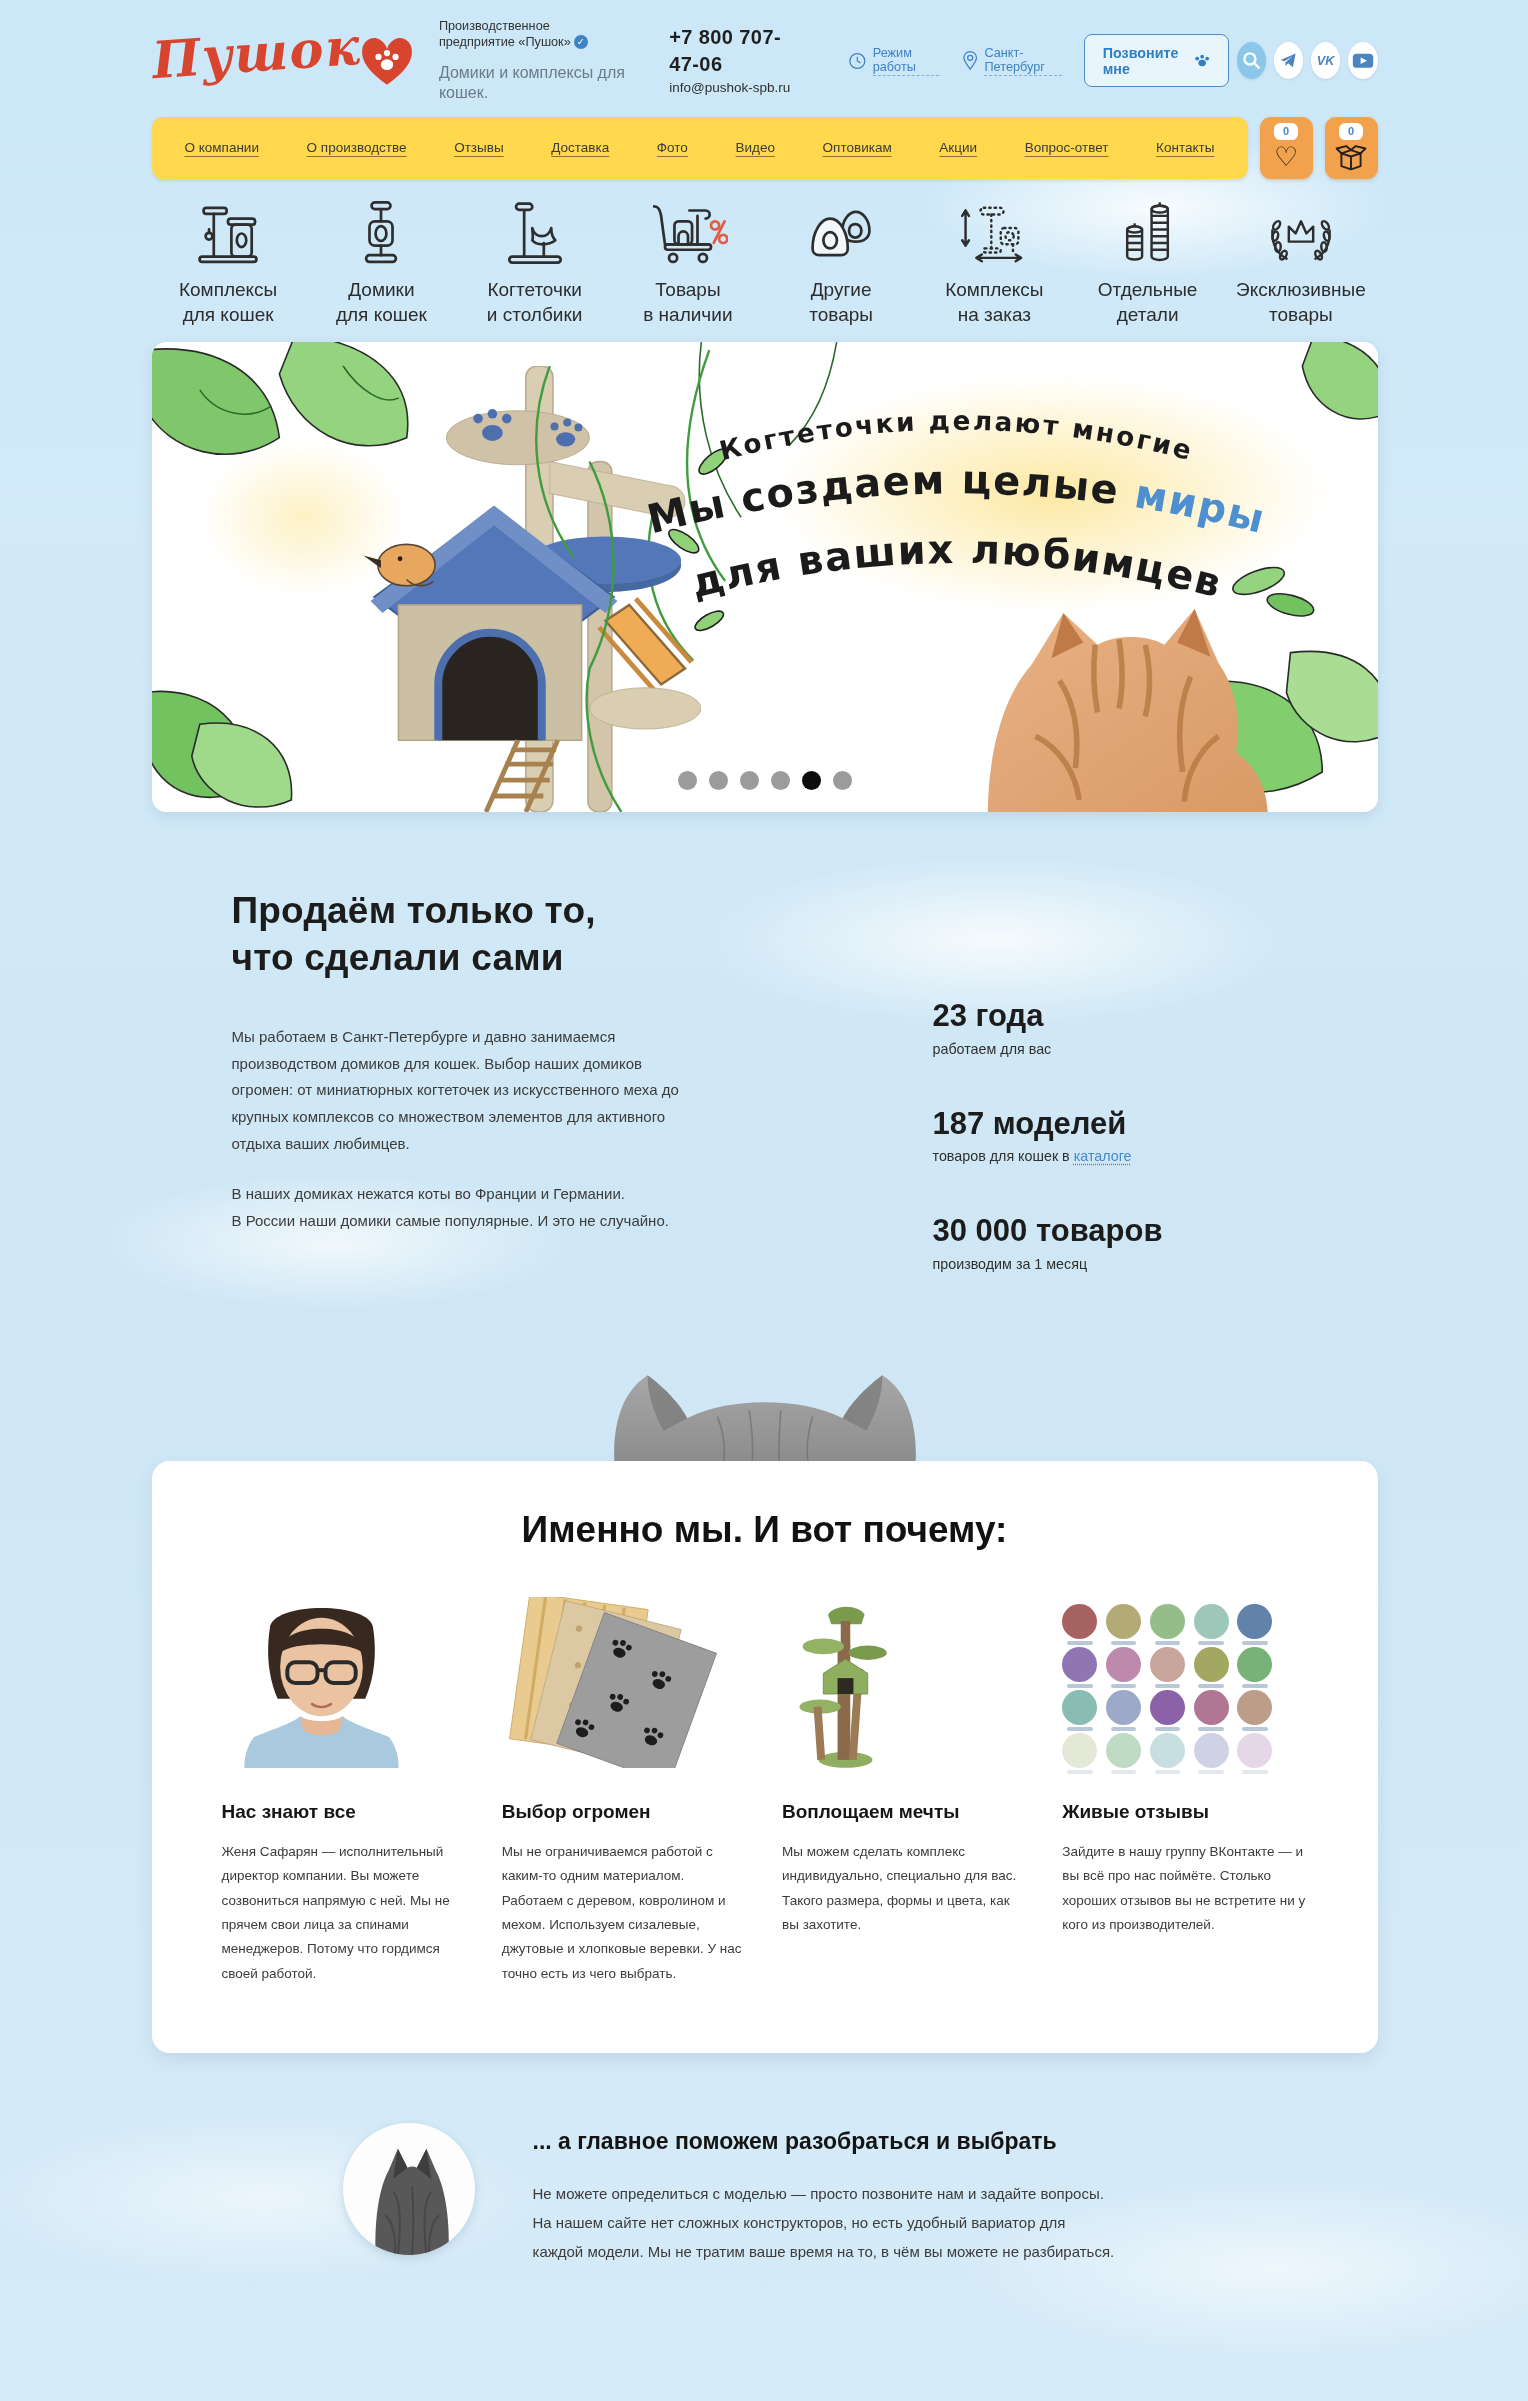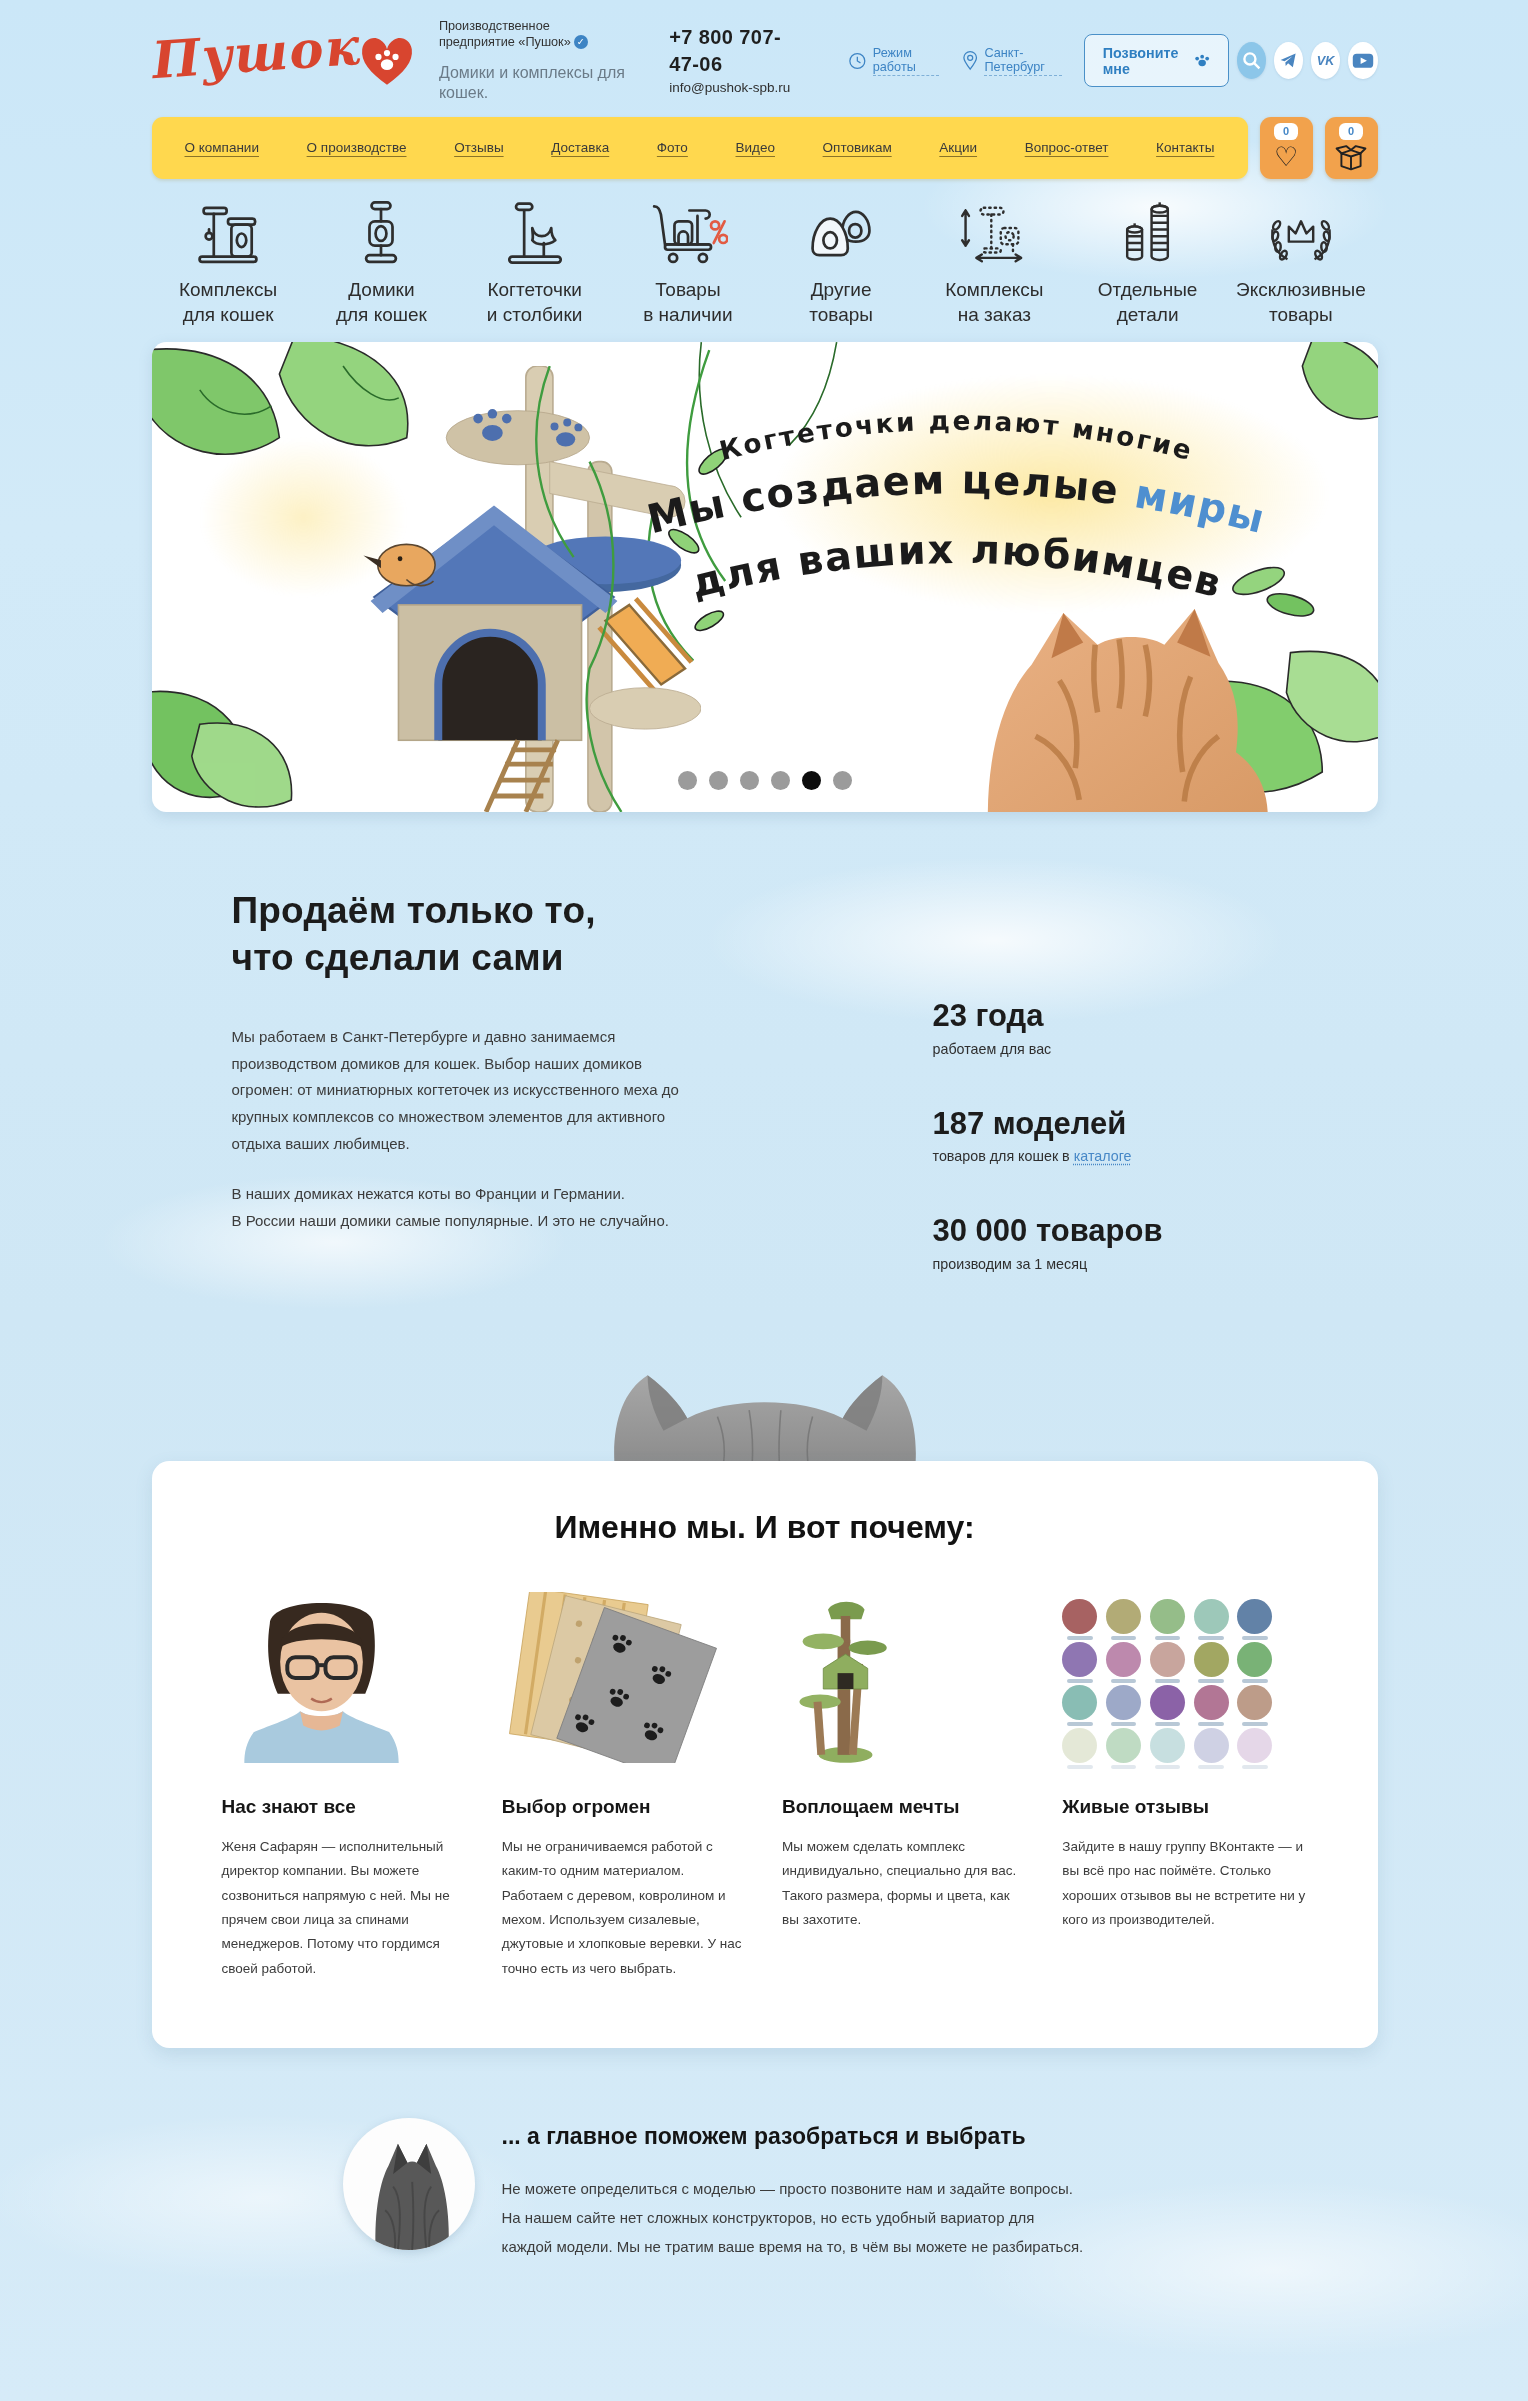--- a/index.html
+++ b/index.html
@@ -87,32 +87,32 @@
   .stats { margin-top:110px; }
   .stat { margin-bottom:49px; }
   .stat .val { font-size:31px; font-weight:bold; color:#1c1c1c; }
   .stat .cap { font-size:14.3px; color:#2f2f2f; margin-top:6.4px; }
   .stat .cap a { color:#4788c7; text-decoration:underline; text-decoration-style:dotted; text-underline-offset:3.2px; cursor:pointer;margin-top:18px; }
 
   
   .cat-peek { display:flex; justify-content:center; margin-top:48px; height:92px; }
   .why-card { background:#fff; border-radius:17.5px; padding:48px 70px 67px;
     box-shadow:0 6.4px 17.5px rgba(90,130,160,.16); position:relative; }
-  .why-card h2 { text-align:center; font-size:32px; color:#121212; }
+  .why-card h2 { text-align:center; font-size:37px; color:#121212; }
   .cols { display:grid; grid-template-columns:repeat(4,1fr); gap:35px; margin-top:46px; }
   .col-img { height:171px; display:flex; align-items:flex-end; justify-content:flex-start; }
   .col h3 { font-size:19px; color:#161616; margin-top:33px; }
   .col p { font-size:13.5px; line-height:1.8; color:#3c3c3c; margin-top:17.5px; }
   .avatar-grid { display:grid; grid-template-columns:repeat(5,35px); gap:8px 8.8px; }
   .mini-avatar { width:35px; height:35px; border-radius:50%; position:relative; display:block; }
   .mini-avatar::after { content:""; position:absolute; left:4.8px; bottom:-6.4px; width:25.5px; height:4px;
     border-radius:2.4px; background:#b8c8d6; }
 
   
-  .help { display:flex; align-items:flex-start; gap:27px; padding:70px 0 48px 191px; }
+  .help { display:flex; align-items:flex-start; gap:58px; padding:70px 0 48px 191px; }
   .help-ava { width:132px; height:132px; border-radius:50%; background:#fdfdfd; flex:0 0 auto;
     box-shadow:0 3.2px 9.6px rgba(90,130,160,.25); display:flex; align-items:flex-end; justify-content:center; overflow:hidden; }
   .help h3 { font-size:23px; color:#141414; margin-top:4.8px; }
   .help .lines { margin-top:24px; font-size:15px; line-height:1.95; color:#3c3c3c; }
 </style>
 </head>
 <body>
 
 <div class="clouds"></div>
 

